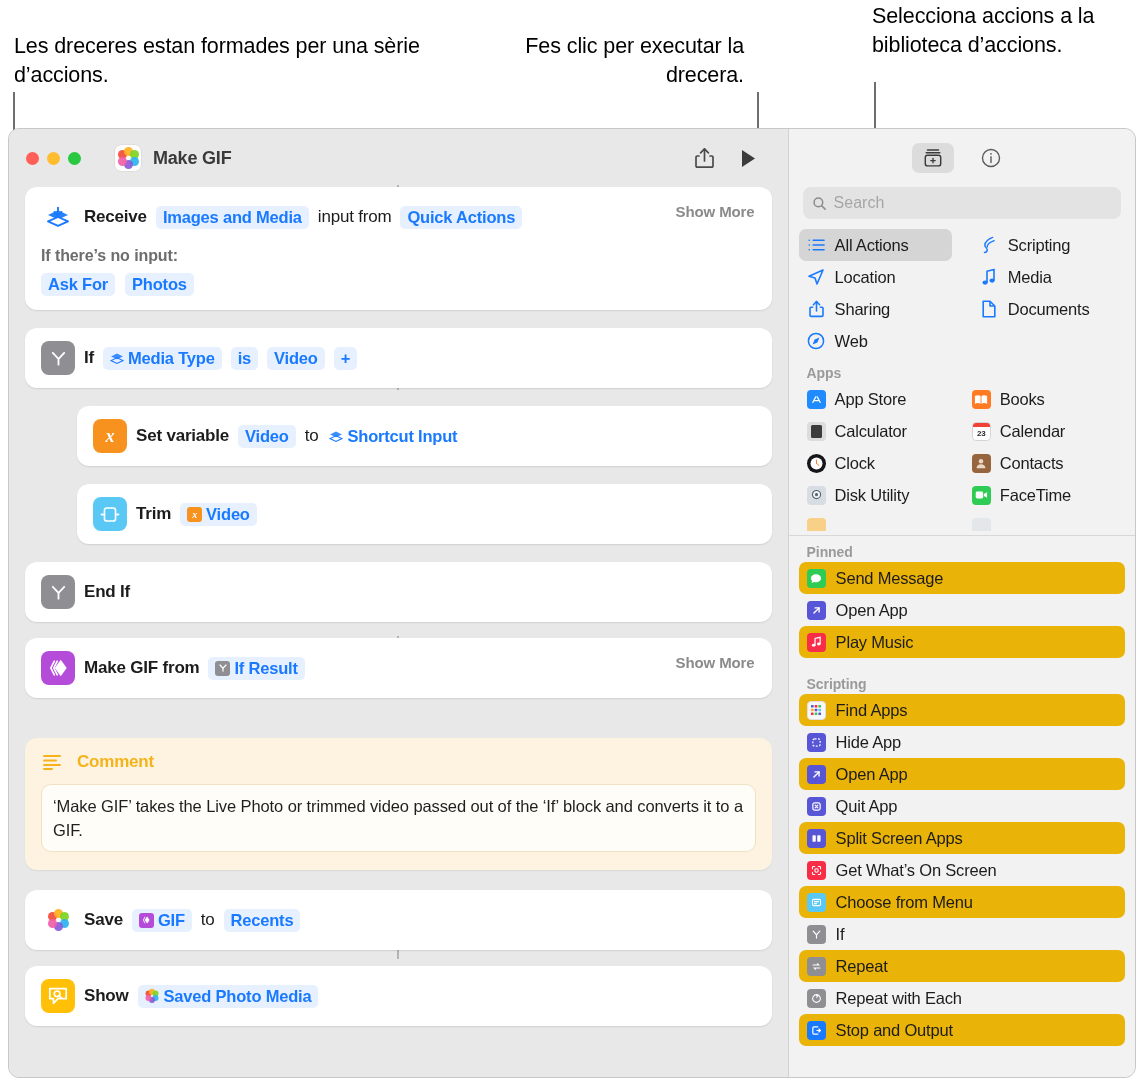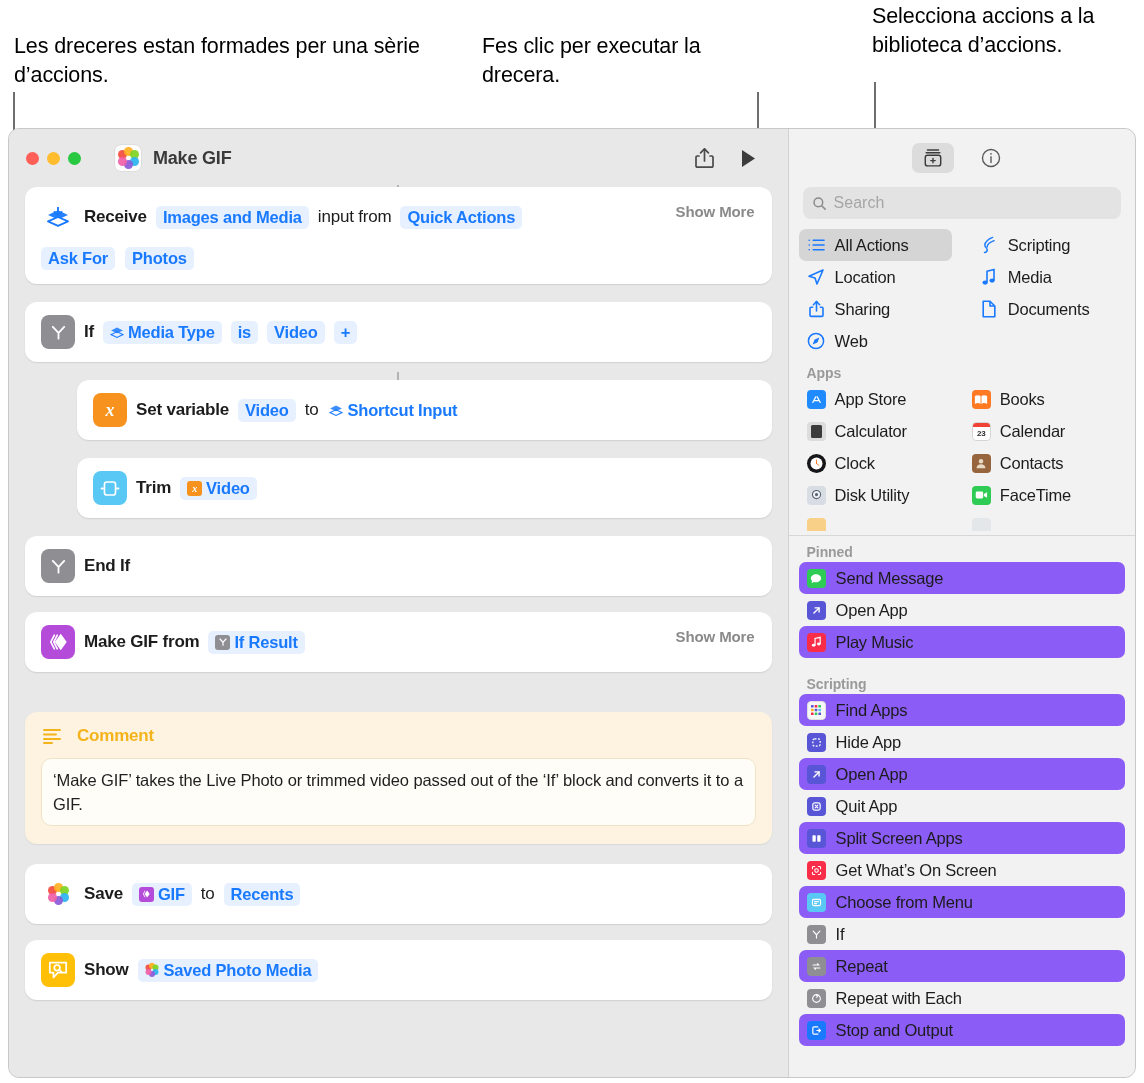--- a/index.html
+++ b/index.html
@@ -13,21 +13,21 @@
 
   
   .callout {
     position: absolute;
     font-size: 21.5px;
     line-height: 29px;
     color: #000;
     letter-spacing: -0.1px;
   }
   .callout-1 { left: 14px; top: 32px; width: 420px; }
-  .callout-2 { left: 482px; top: 32px; width: 290px; text-align: left; }
+  .callout-2 { left: 454px; top: 32px; width: 290px; text-align: right; }
   .callout-3 { left: 872px; top: 2px; width: 270px; }
 
   .leader { position: absolute; background: #6e6e6e; }
   .leader-v { width: 2px; }
   .leader-h { height: 2px; }
 
   
   .window {
     position: absolute;
     left: 8px; top: 128px;
@@ -233,21 +233,21 @@
   }
 
   .divider-line { height: 1px; background: #d7d7d7; margin: 4px 0 0 0; }
 
   .list-sec { padding: 0 10px; }
   .list-item {
     display: flex; align-items: center; gap: 10px;
     height: 32px; padding: 0 8px; border-radius: 7px;
     font-size: 16.5px; color: #1c1c1c; letter-spacing: -0.2px;
   }
-  .list-item.alt { background: #8b5cf6; }
+  .list-item.alt { background: #eab308; }
 </style>
 </head>
 <body>
 
 <div id="root">
 
   <div class="callout callout-1">Les dreceres estan formades per una sèrie d’accions.</div>
   <div class="callout callout-2">Fes clic per executar la drecera.</div>
   <div class="callout callout-3">Selecciona accions a la biblioteca d’accions.</div>
 
@@ -314,20 +314,21 @@
                 <path d="M13 13 L23 17.4 L13 21.8 L3 17.4 Z" fill="#fff"></path>
               </svg>
             </span>
             <span class="row-label">Receive</span>
             <span class="token">Images and Media</span>
             <span class="row-plain">input from</span>
             <span class="token">Quick Actions</span>
             <span class="show-more">Show More</span>
           </div>
           <div class="sub-row">
+            <div class="sub-label">If there’s no input:</div>
             <div class="sub-tokens">
               <span class="token">Ask For</span>
               <span class="token">Photos</span>
             </div>
           </div>
         </div>
 
         <div class="card" style="margin-top:18px;">
           <div class="row">
             <span class="act-icon" style="background:#8e8e93;">

